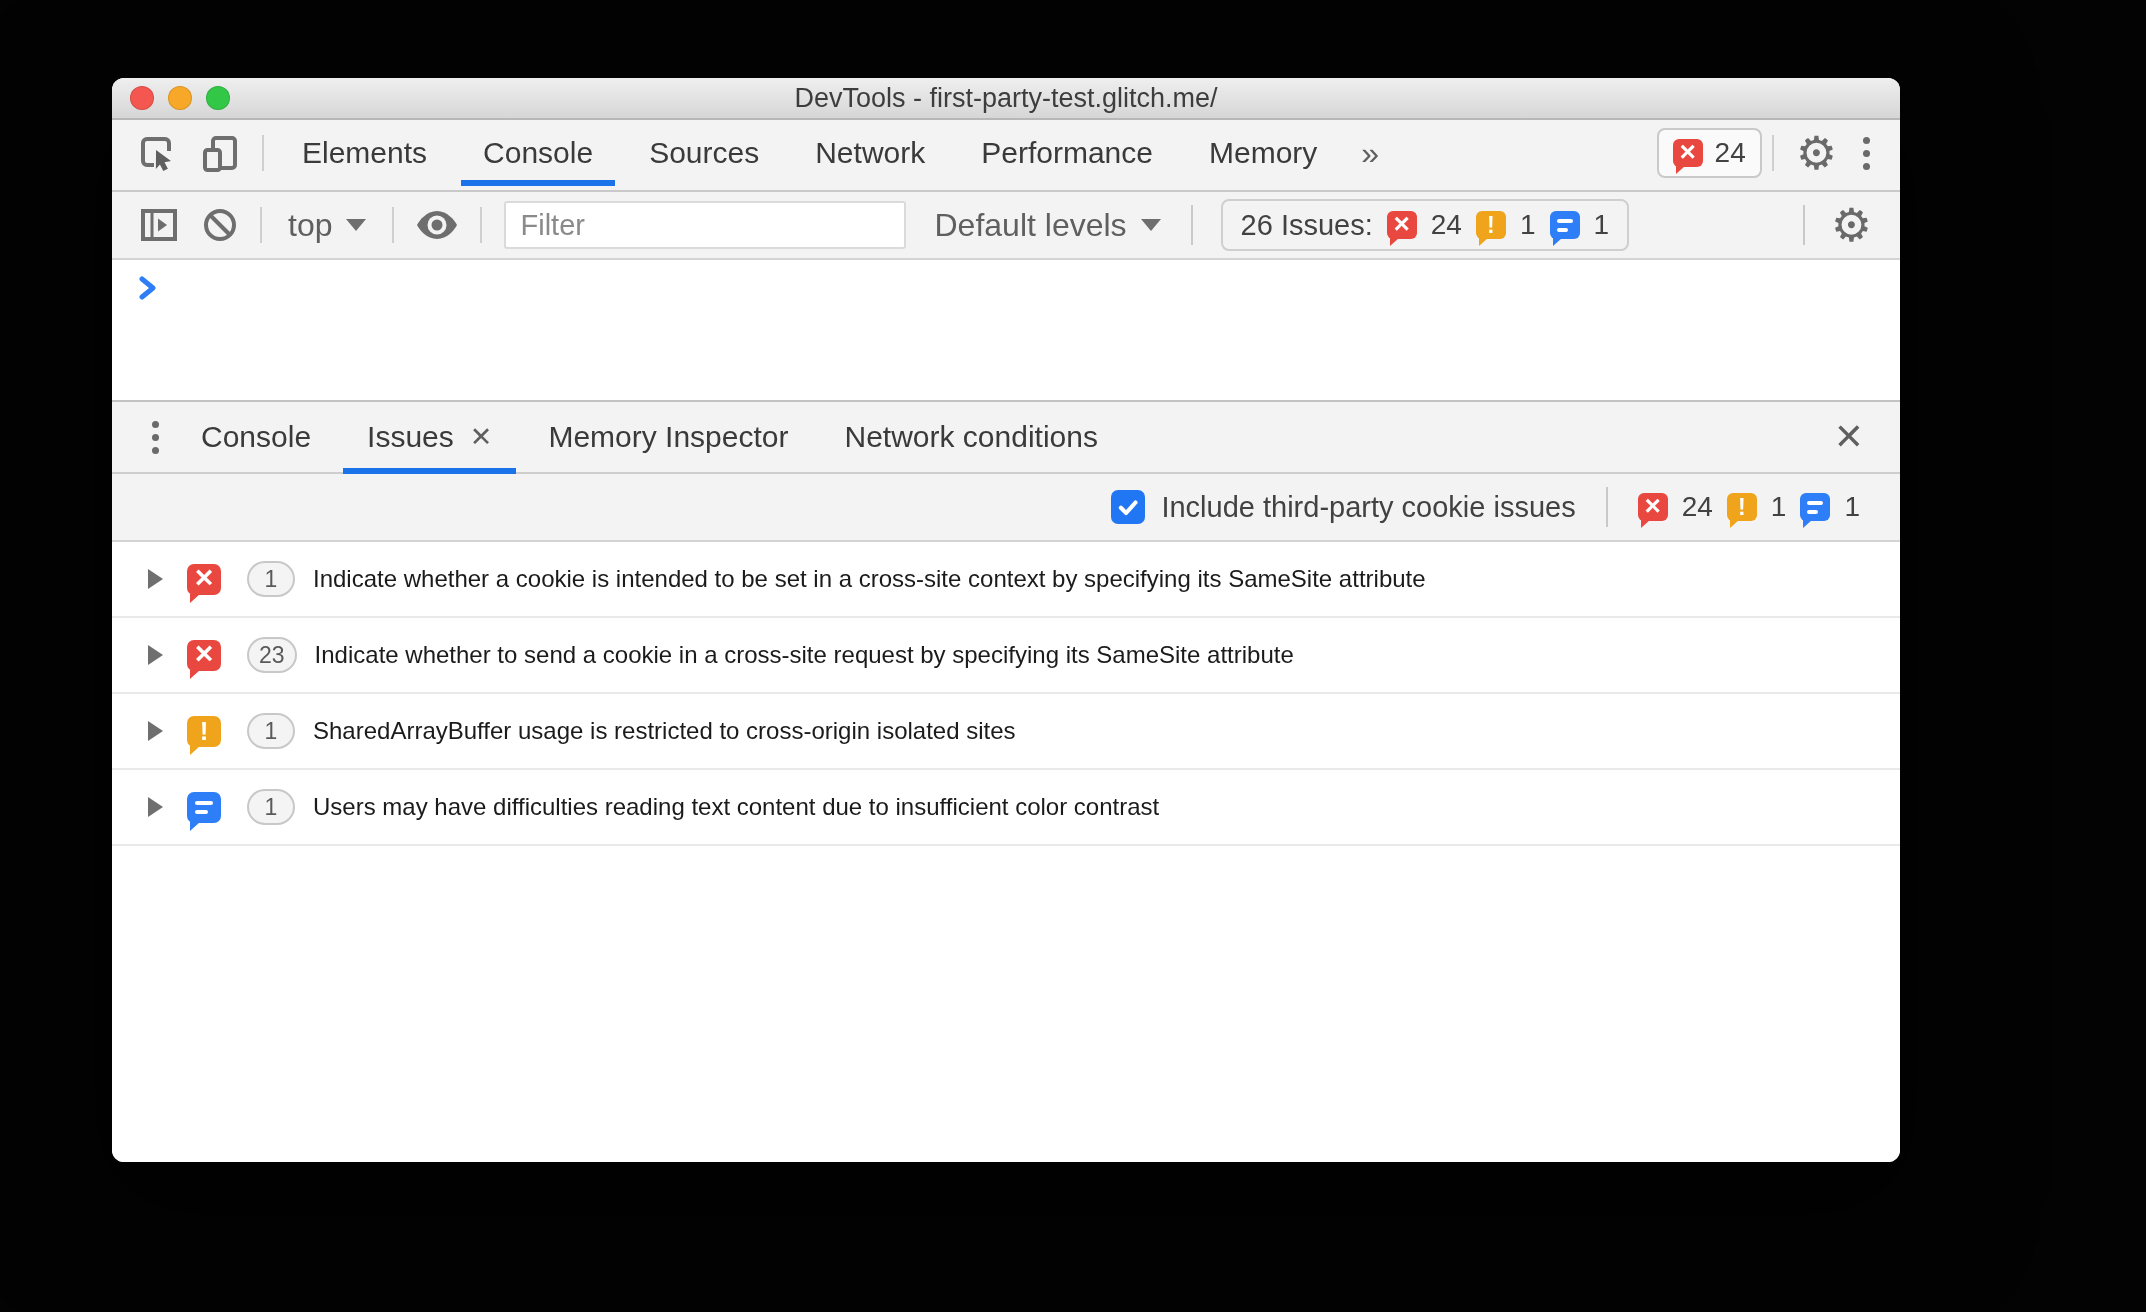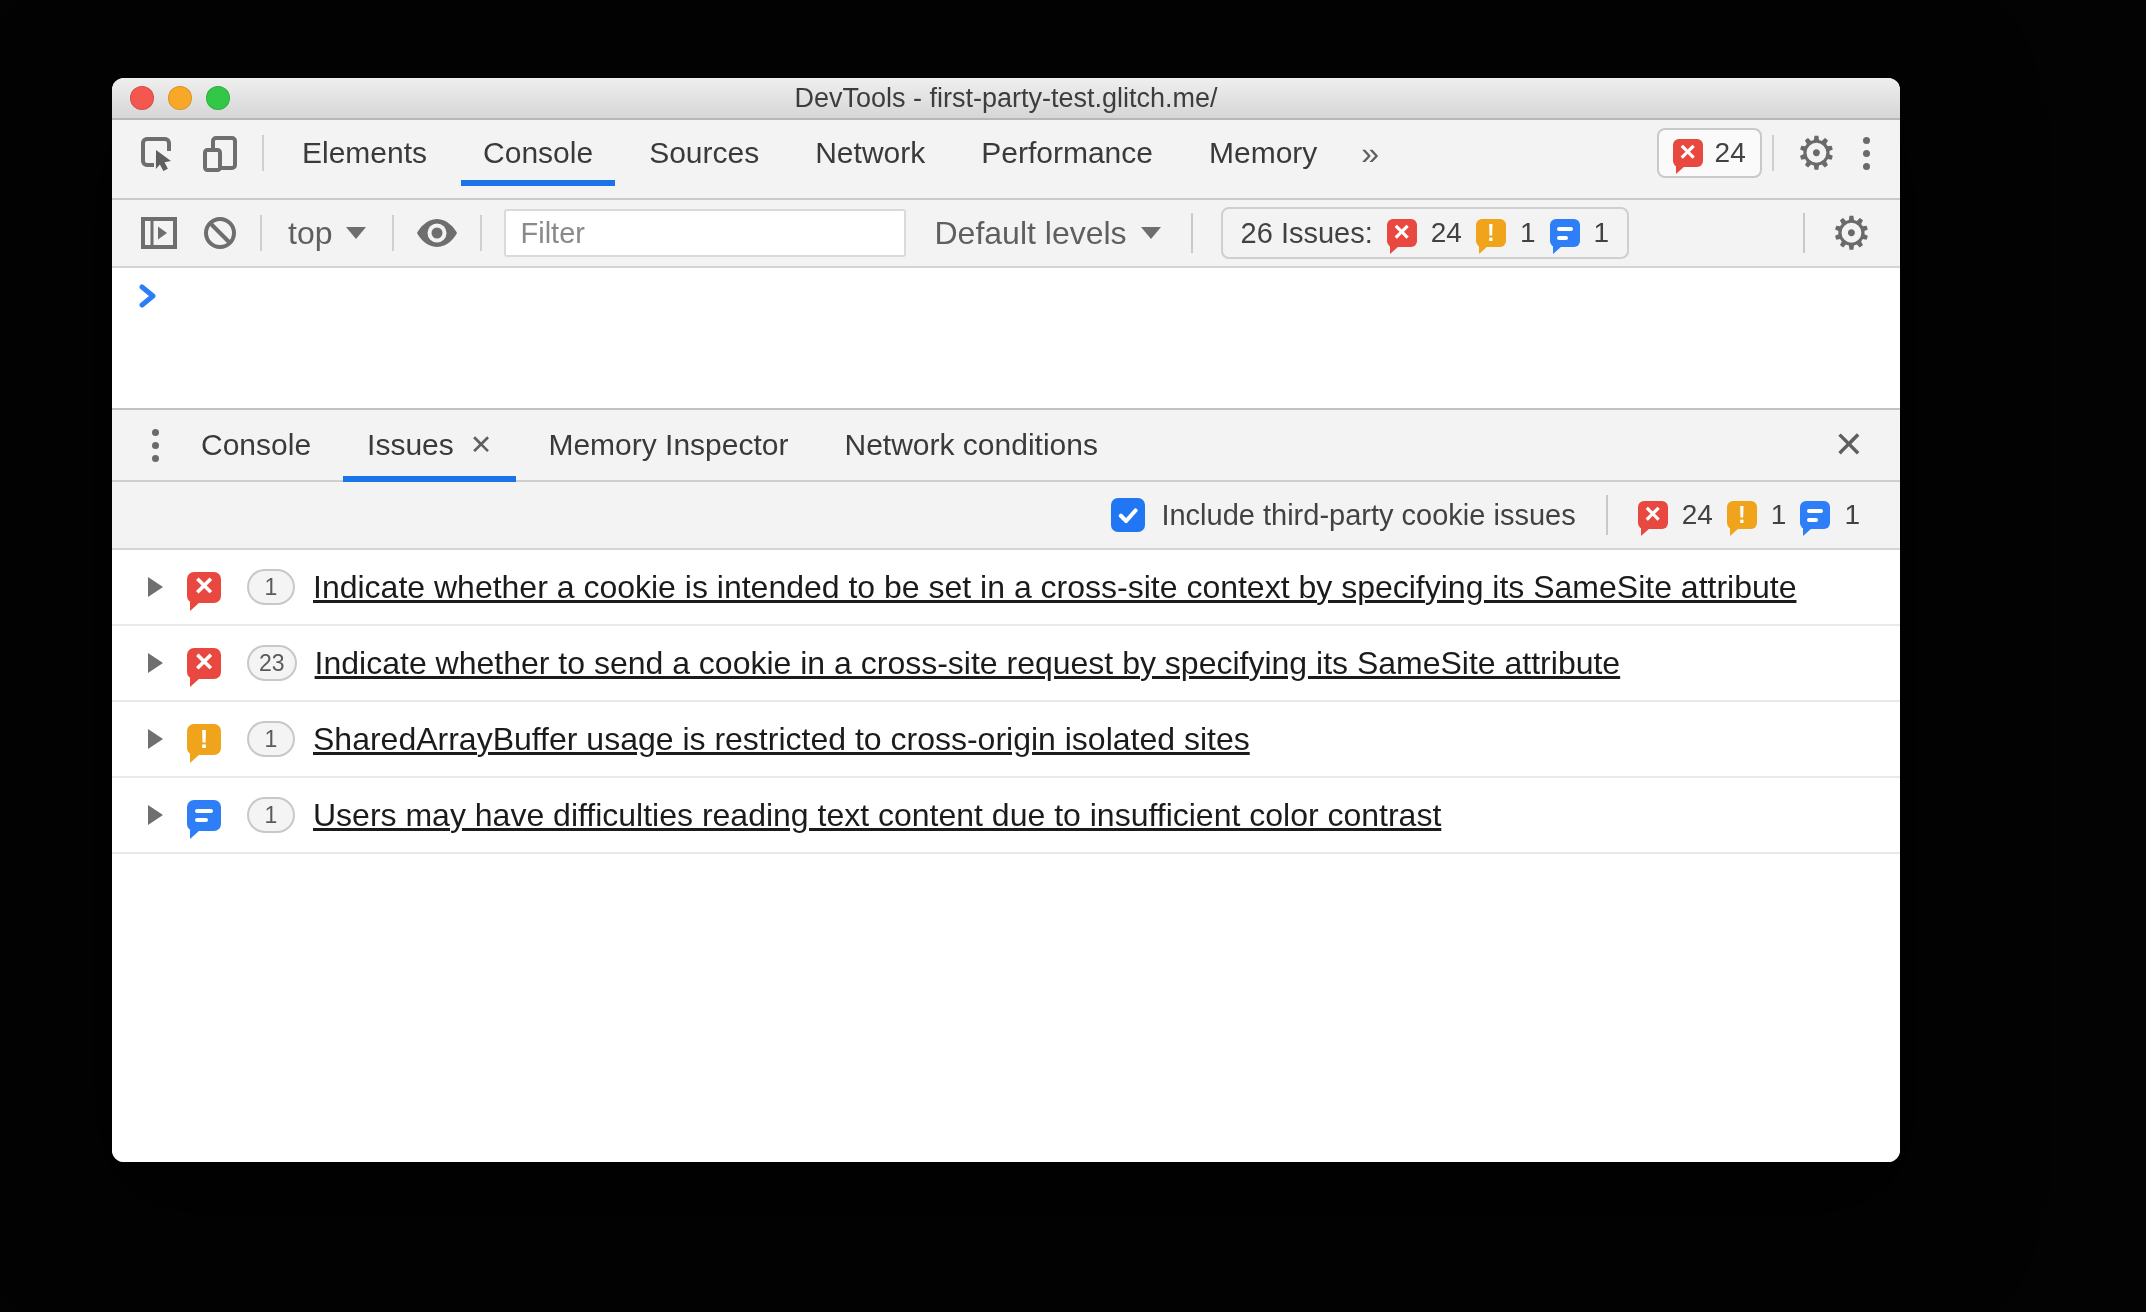--- a/index.html
+++ b/index.html
@@ -22,21 +22,21 @@
   }
   .lights{position:absolute;left:18px;top:0;height:100%;display:flex;align-items:center;gap:14px;}
   .light{width:24px;height:24px;border-radius:50%;box-shadow:inset 0 0 0 1px rgba(0,0,0,.12);}
   .light.red{background:#f35750;}
   .light.yellow{background:#f7a829;}
   .light.green{background:#33c748;}
   .title{font-size:27px;color:#3d3d3d;}
   
   .tabbar{
     flex:none;height:66px;background:#f3f3f3;border-bottom:2px solid #c9c9c9;
-    display:flex;align-items:center;padding:0 16px 12px 12px;
+    display:flex;align-items:center;padding:0 16px 4px 12px;
   }
   .icon-btn{display:flex;align-items:center;justify-content:center;flex:none;padding:0 12px;height:100%;}
   .sep{width:2px;height:36px;background:#cfcfcf;flex:none;margin:0 10px;}
   .tab{
     height:100%;display:flex;align-items:center;padding:0 28px;
     font-size:30px;color:#3a3a3a;position:relative;flex:none;white-space:nowrap;
   }
   .tab.active::after{content:"";position:absolute;left:6px;right:6px;bottom:0;height:6px;background:#1a73e8;}
   .overflow-chev{font-size:32px;color:#5f5f5f;padding:0 16px;}
   .badge-btn{
@@ -126,21 +126,21 @@
   }
   .tri{
     width:0;height:0;border-top:10px solid transparent;border-bottom:10px solid transparent;
     border-left:15px solid #6f6f6f;margin:0 24px 0 12px;flex:none;
   }
   .pill{
     min-width:48px;height:36px;border:2px solid #c8c8c8;border-radius:19px;background:#f4f4f4;
     color:#5a5a5a;font-size:23px;display:flex;align-items:center;justify-content:center;
     margin:0 18px 0 26px;padding:0 10px;box-sizing:border-box;flex:none;
   }
-  .issue-text{font-size:32px;color:#1b1b1b;white-space:nowrap;text-decoration:underline;}
+  .issue-text{font-size:24px;color:#1b1b1b;white-space:nowrap;}
   
   svg{display:block;}
 </style>
 </head>
 <body>
 
 <div class="window">
 
   <div class="titlebar">
     <div class="lights">

